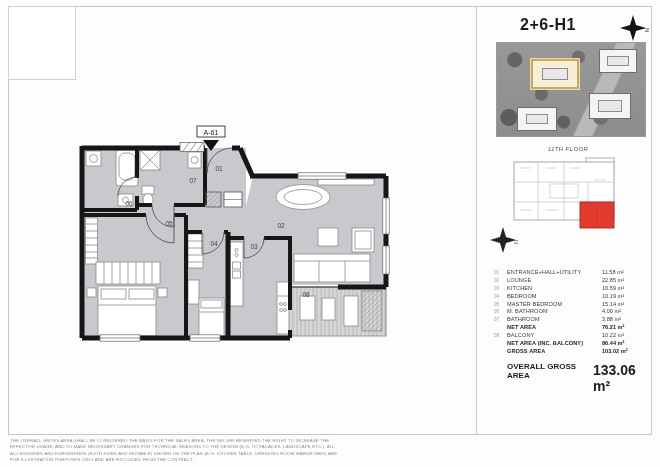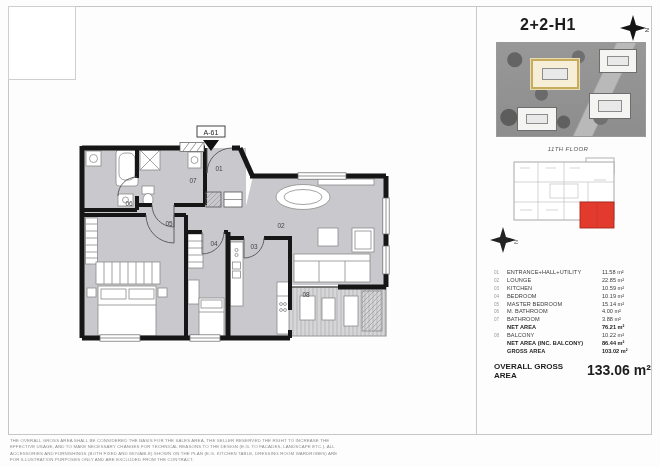--- a/index.html
+++ b/index.html
@@ -31,21 +31,21 @@
   .bld-hl{border:2px solid #c7ac5e;background:#f6eed6;box-shadow:0 0 0 1px #e8dcb2;}
   #keyplan-title{left:508px;top:146px;width:120px;text-align:center;font-size:6px;font-style:italic;letter-spacing:.4px;color:#555;}
   
   #area-table{left:494px;top:269px;width:158px;}
   .trow{display:flex;align-items:baseline;height:7.9px;font-size:5.6px;color:#3c3c3c;}
   .tidx{width:13px;font-size:4.6px;color:#9a9a9a;}
   .tname{flex:1;letter-spacing:.1px;}
   .tval{width:50px;}
   .trow.bold .tname,.trow.bold .tval{font-weight:700;color:#222;}
   #overall-row{display:flex;margin-top:6px;}
-  #overall-row .oname{width:93px;font-size:8px;font-weight:700;line-height:1.2;color:#1d1d1d;}
+  #overall-row .oname{width:93px;margin-left:13px;font-size:8px;font-weight:700;line-height:1.2;color:#1d1d1d;}
   #overall-row .oval{font-size:14px;font-weight:700;color:#1d1d1d;}
   
   #disclaimer{left:10px;top:438px;width:332px;font-size:4.4px;line-height:1.45;color:#8d8d8d;letter-spacing:.12px;}
   svg text{font-family:"Liberation Sans", sans-serif;}
 </style>
 </head>
 <body>
 
 <div id="sheet">
 
@@ -203,21 +203,21 @@
       <text x="306" y="297">08</text>
     </g>
 
     <g>
       <rect x="197" y="126" width="28" height="11" fill="#fff" stroke="#444" stroke-width="1"></rect>
       <text x="211" y="134.5" font-size="7" fill="#222" text-anchor="middle">A-61</text>
       <polygon points="203,140 219,140 211,151" fill="#111"></polygon>
     </g>
   </svg>
 
-  <div class="abs" id="unit-title">2+2-H1</div>
+  <div class="abs" id="unit-title">2+6-H1</div>
 
   <svg class="abs" style="left:620px;top:14px;" width="32" height="30" viewBox="0 0 32 30">
     <polygon points="13,1 16,11 26,14 16,17 13,27 10,17 0,14 10,11" fill="#151515"></polygon>
     <text x="28" y="17" font-size="6" fill="#333" transform="rotate(90 28 14)">N</text>
   </svg>
 
   <div class="abs" id="aerial">
     <div class="bld bld-hl" style="left:34px;top:16px;width:44px;height:26px;">
         <div class="bld-core"></div>
       </div>

